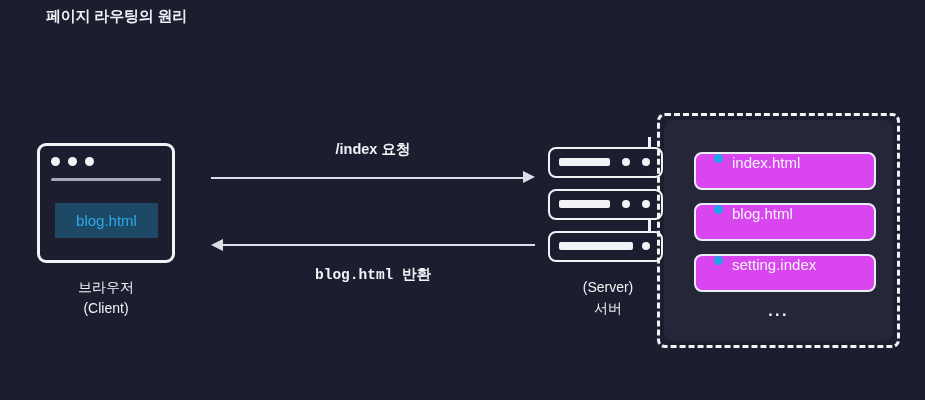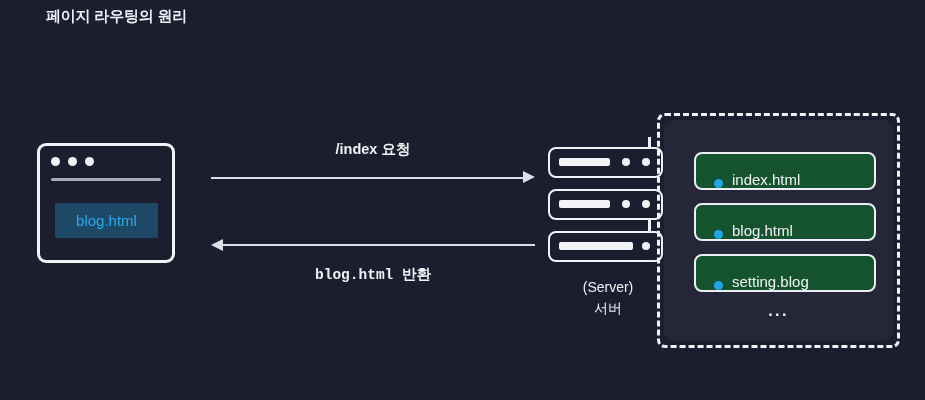--- a/index.html
+++ b/index.html
@@ -208,24 +208,24 @@
     border-radius: 10px;
     background: #252738;
   }
   .file-card {
     position: absolute;
     left: 30px;
     width: 182px;
     height: 38px;
     border: 2px solid #eceef5;
     border-radius: 8px;
-    background: #14532d;
+    background: #d946ef;
     box-sizing: border-box;
     display: flex;
-    align-items: flex-end;
+    align-items: flex-start;
     padding-left: 18px;
     gap: 9px;
   }
   .file-card.f0 { top: 32px; }
   .file-card.f1 { top: 83px; }
   .file-card.f2 { top: 134px; }
   .file-bullet {
     width: 9px;
     height: 9px;
     border-radius: 50%;
@@ -262,20 +262,24 @@
       <span class="dot"></span>
       <span class="dot"></span>
       <span class="dot"></span>
     </div>
     <div class="browser-divider"></div>
     <div class="browser-page-box">
       <span class="browser-page-text">blog.html</span>
     </div>
   </div>
 
+  <div class="node-caption caption-client">
+    <div>브라우저</div>
+    <div>(Client)</div>
+  </div>
 
   <div class="arrow-group" id="arrow-request">
     <div class="arrow-label">/index 요청</div>
     <div class="arrow-line"></div>
     <div class="arrow-head"></div>
   </div>
 
   <div class="arrow-group" id="arrow-response">
     <div class="arrow-line"></div>
     <div class="arrow-head"></div>
@@ -311,19 +315,19 @@
       <div class="file-card f0">
         <span class="file-bullet"></span>
         <span class="file-name">index.html</span>
       </div>
       <div class="file-card f1">
         <span class="file-bullet"></span>
         <span class="file-name">blog.html</span>
       </div>
       <div class="file-card f2">
         <span class="file-bullet"></span>
-        <span class="file-name">setting.blog</span>
+        <span class="file-name">setting.index</span>
       </div>
       <div class="files-ellipsis">···</div>
     </div>
   </div>
 
 </div>
 
 </body></html>

